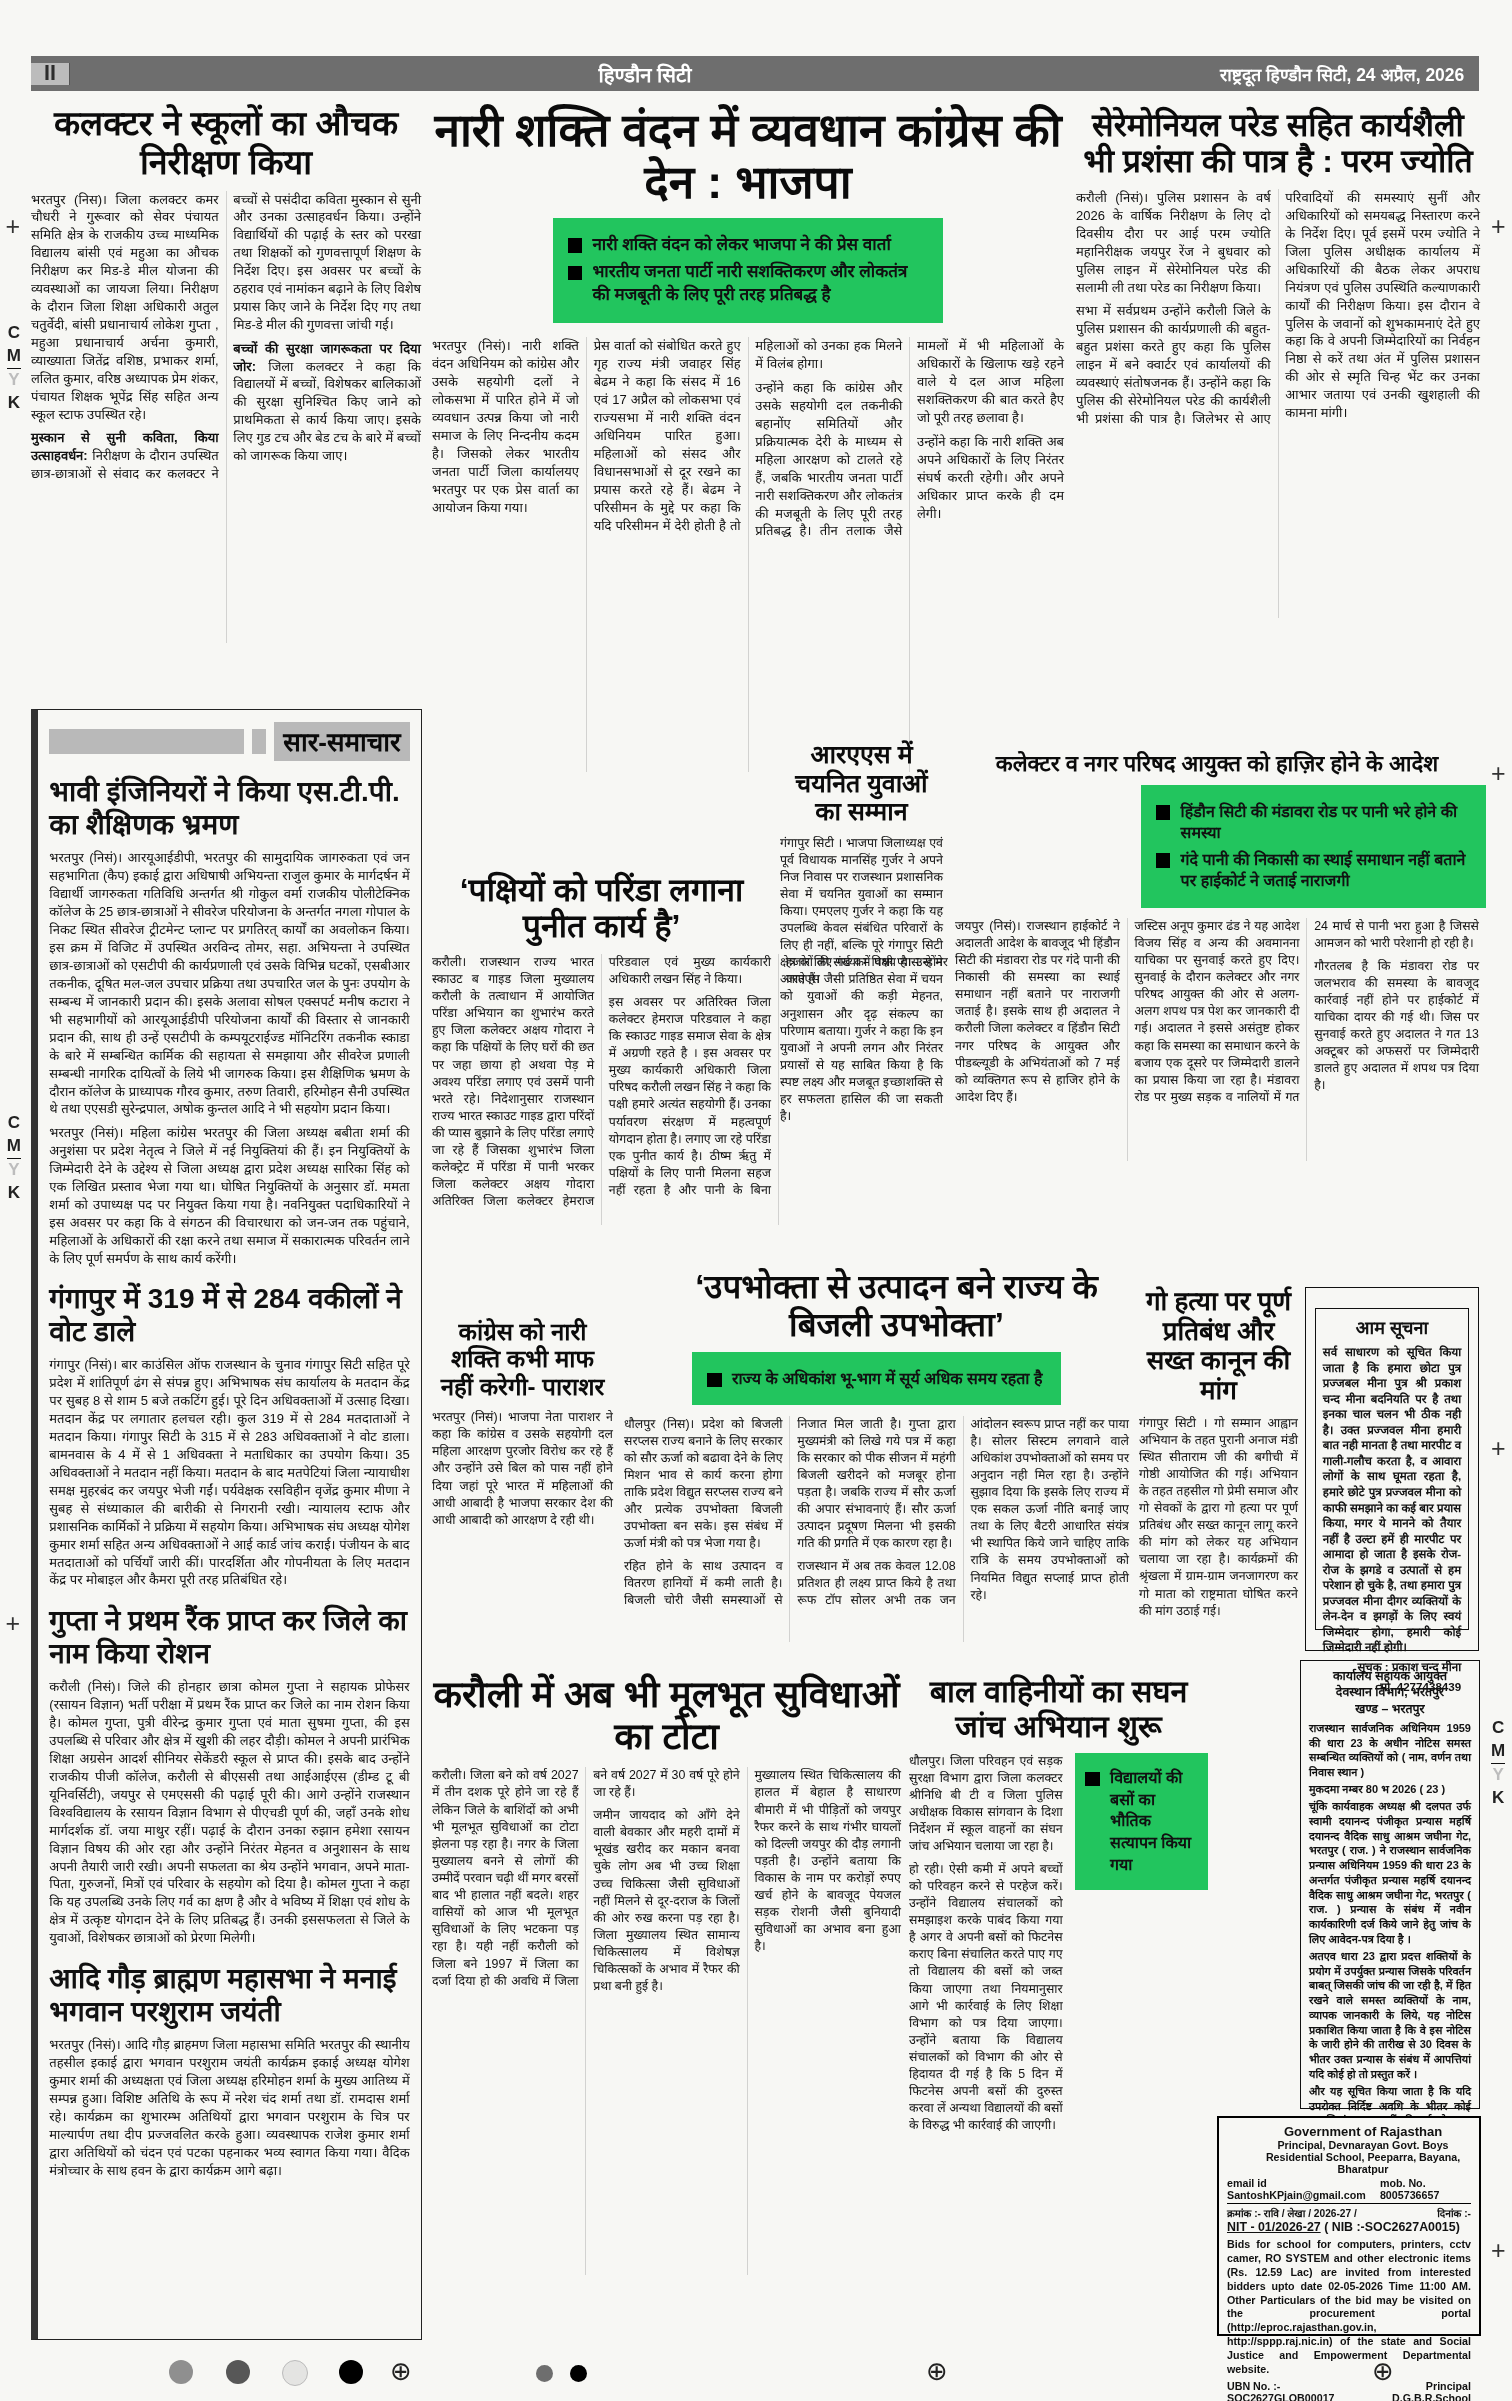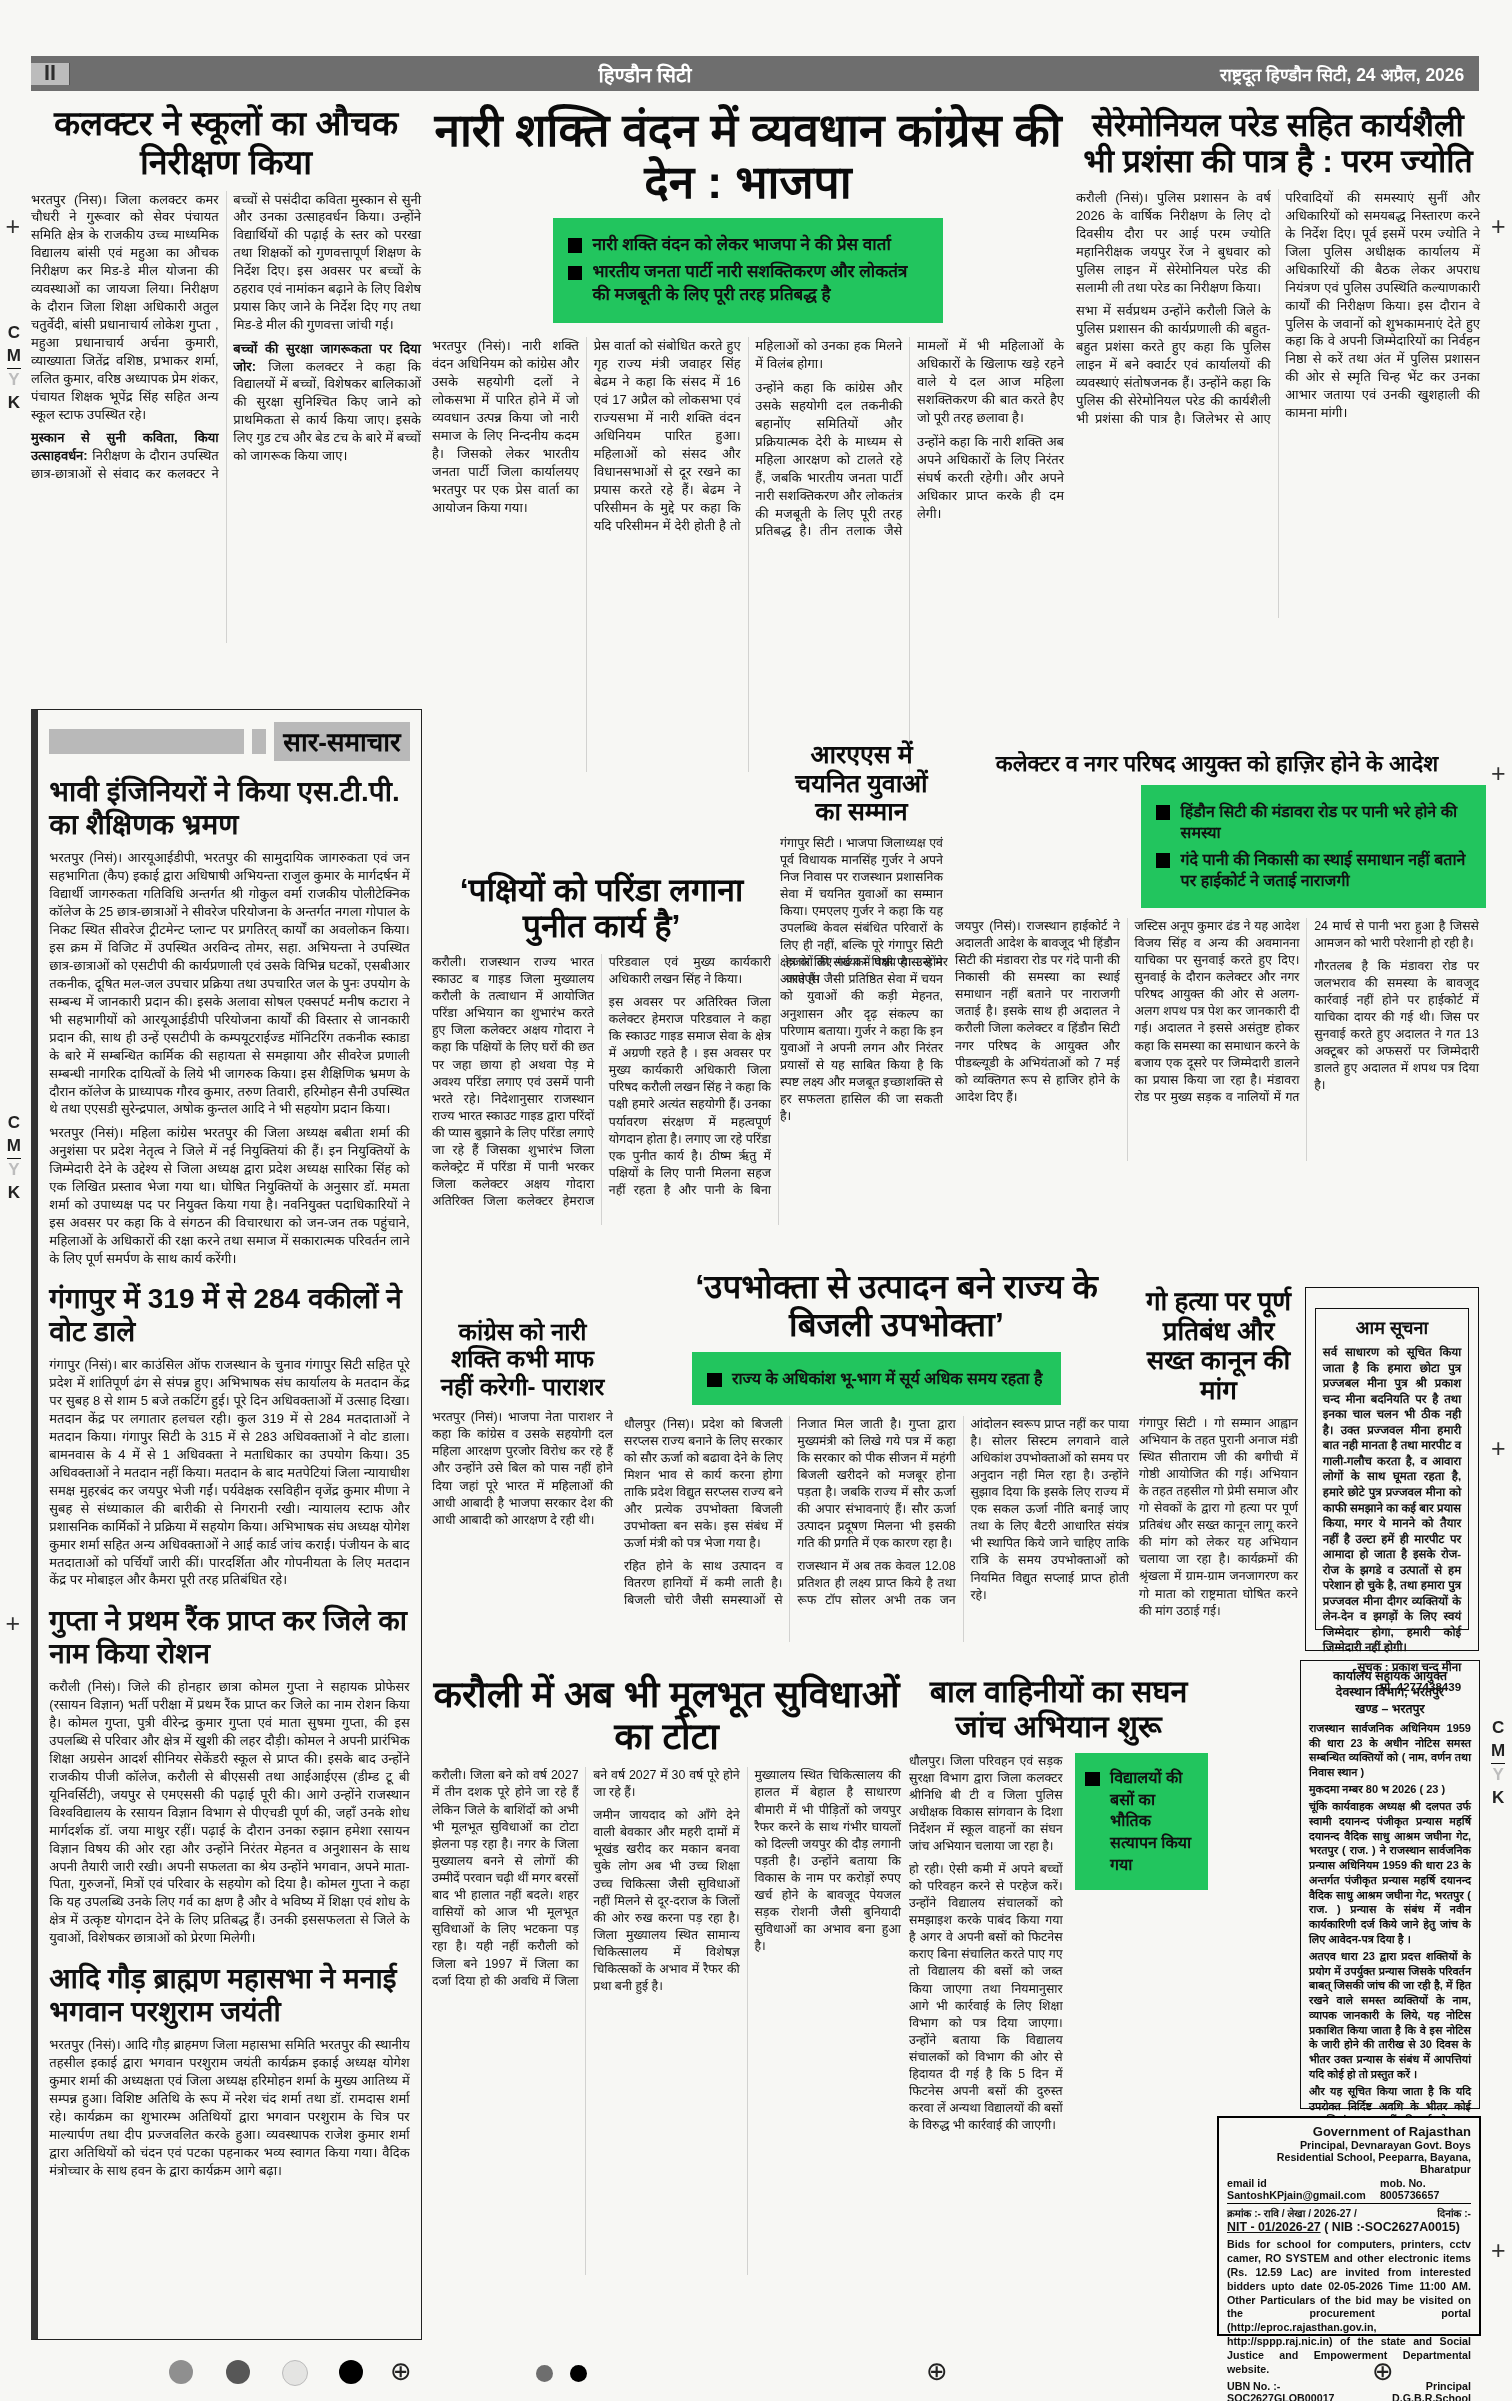--- a/index.html
+++ b/index.html
@@ -29,21 +29,21 @@
   .saarbar{flex:1;height:25px;background:#b9b9b9;}
   .saarchip{width:14.7px;height:25px;background:#b9b9b9;}
   .saarlabel{background:#b9b9b9;padding:1.1px 9px;font-size:26px;font-weight:bold;color:#0a0a0a;}
   .saarbox h3{font-size:28px;font-weight:bold;margin:14.7px 0 8px 0;line-height:1.18;}
   .notice{border:1.7px solid #111;box-sizing:border-box;padding:20px 9px;background:#f7f7f4;}
   .notice .inner{border:1.1px solid #111;padding:5.6px 6.8px;height:100%;box-sizing:border-box;}
   .ntitle{text-align:center;font-weight:bold;font-size:18px;margin:0 0 5.6px 0;}
   .nt{font-size:11.6px;line-height:1.34;text-align:justify;font-weight:bold;}
   .sig{text-align:right;font-weight:bold;margin-top:4.5px;}
   .gov{border:2.3px solid #000;box-sizing:border-box;padding:5.6px 8px;font-weight:bold;background:#f7f7f4;}
-  .gov .c{text-align:right;margin-left:28px;}
+  .gov .c{text-align:center;margin-left:28px;}
   .gov .nit{text-decoration:underline;}
   .gov .bd{font-size:10.7px;line-height:1.3;text-align:justify;margin-top:3.4px;}
   .emrow{display:flex;justify-content:space-between;font-size:10.7px;border-bottom:1.1px solid #000;padding-bottom:2.3px;margin-bottom:2.3px;}
   .govsig{display:flex;justify-content:space-between;font-size:10.7px;margin-top:3.4px;}
   .regC{font-size:17px;font-weight:bold;color:#222;line-height:1.35;text-align:center;}
   .regC .y{color:#bdbdbd;}
   .regC .m{border-bottom:1.7px solid #111;}
   .cross{font-size:25px;color:#333;font-weight:normal;}
   .dot{border-radius:50%;position:absolute;}
   .oplus{position:absolute;font-size:26px;color:#222;}

